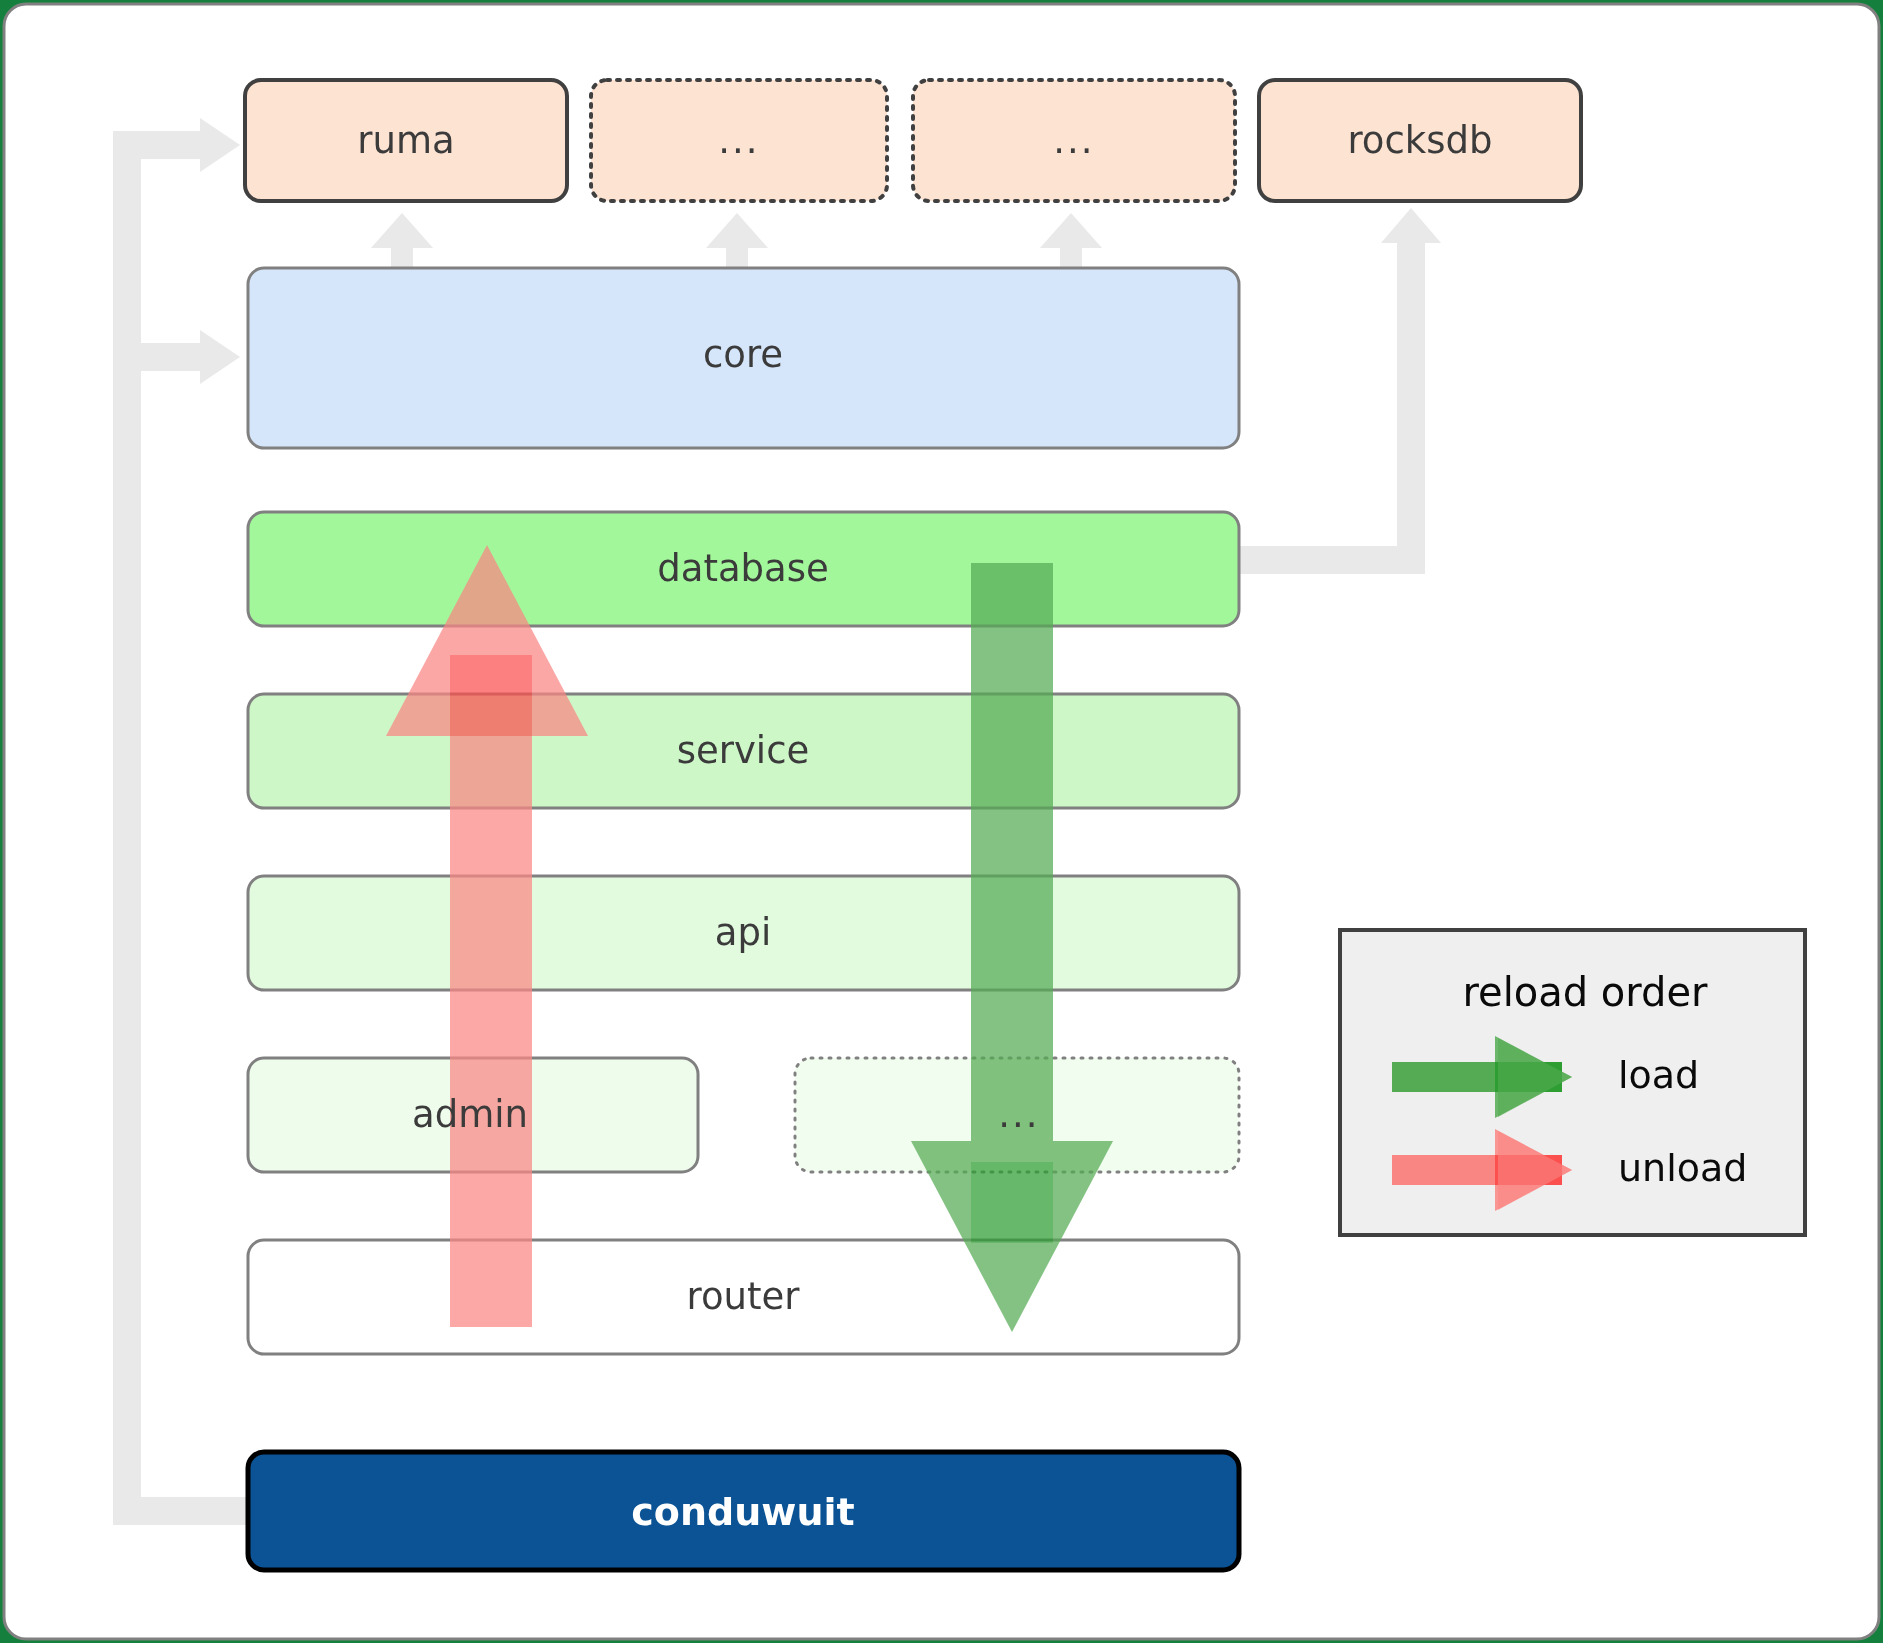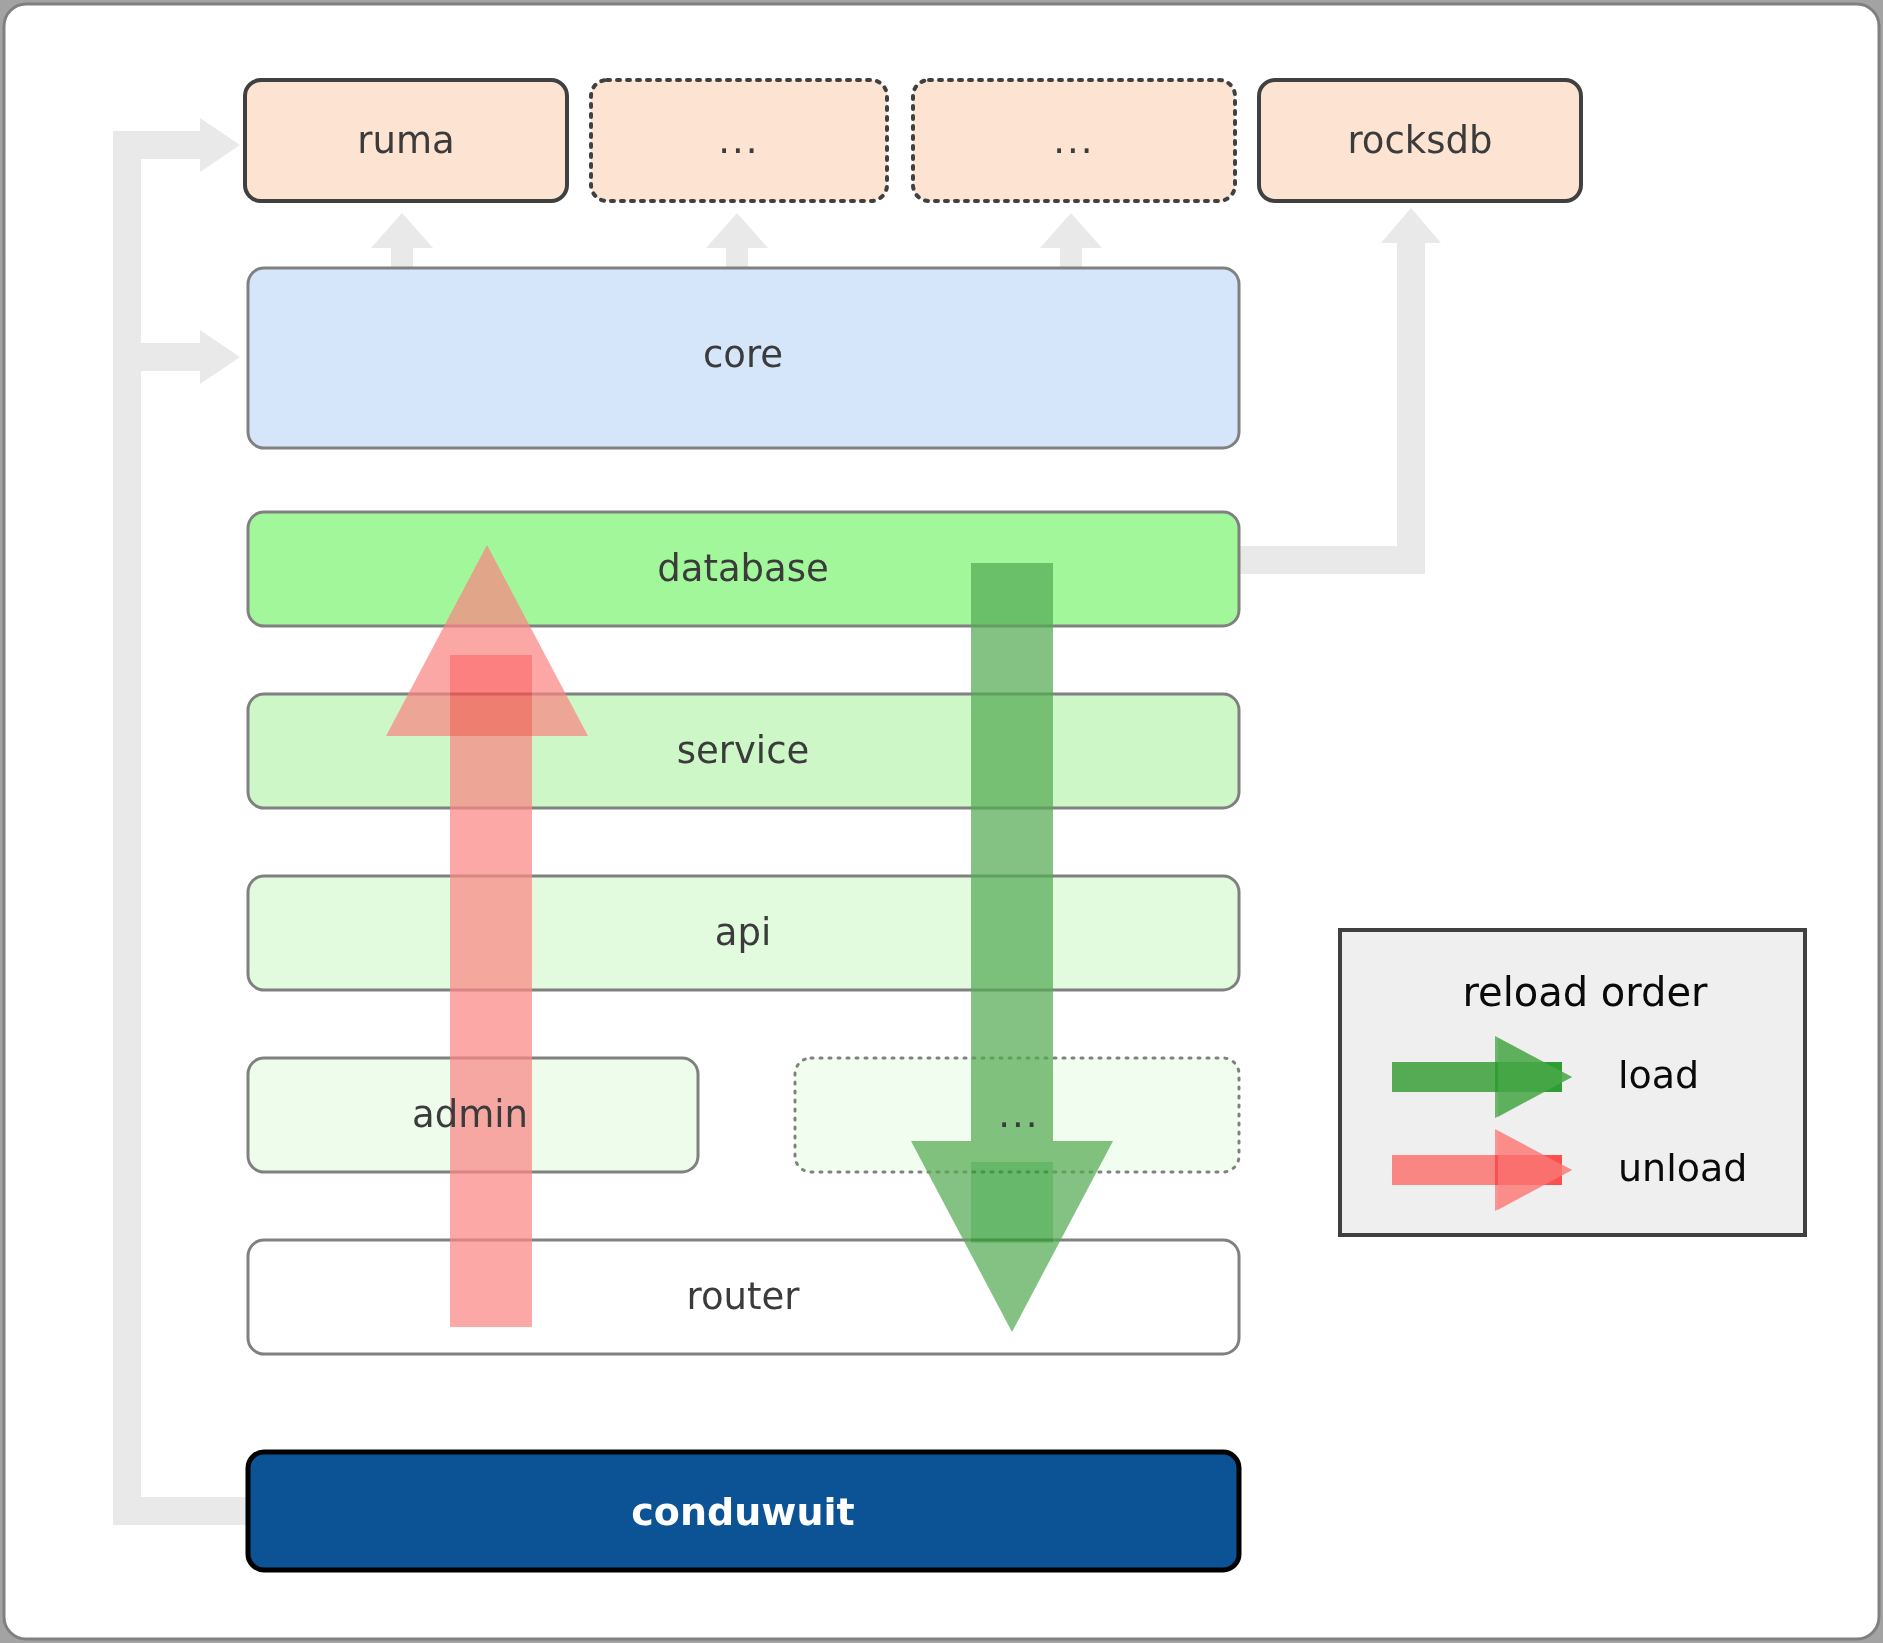--- a/index.html
+++ b/index.html
@@ -7,21 +7,21 @@
     padding: 0;
     background: #ffffff;
   }
   body {
     font-family: "DejaVu Sans", "Liberation Sans", sans-serif;
   }
   #canvas {
     position: relative;
     width: 1883px;
     height: 1643px;
-    background: #a3a3a3;
+    background: #15803d;
     overflow: hidden;
   }
   svg.diagram {
     display: block;
     width: 1883px;
     height: 1643px;
   }
   .box-label {
     font-family: "DejaVu Sans", "Liberation Sans", sans-serif;
     font-size: 37px;

